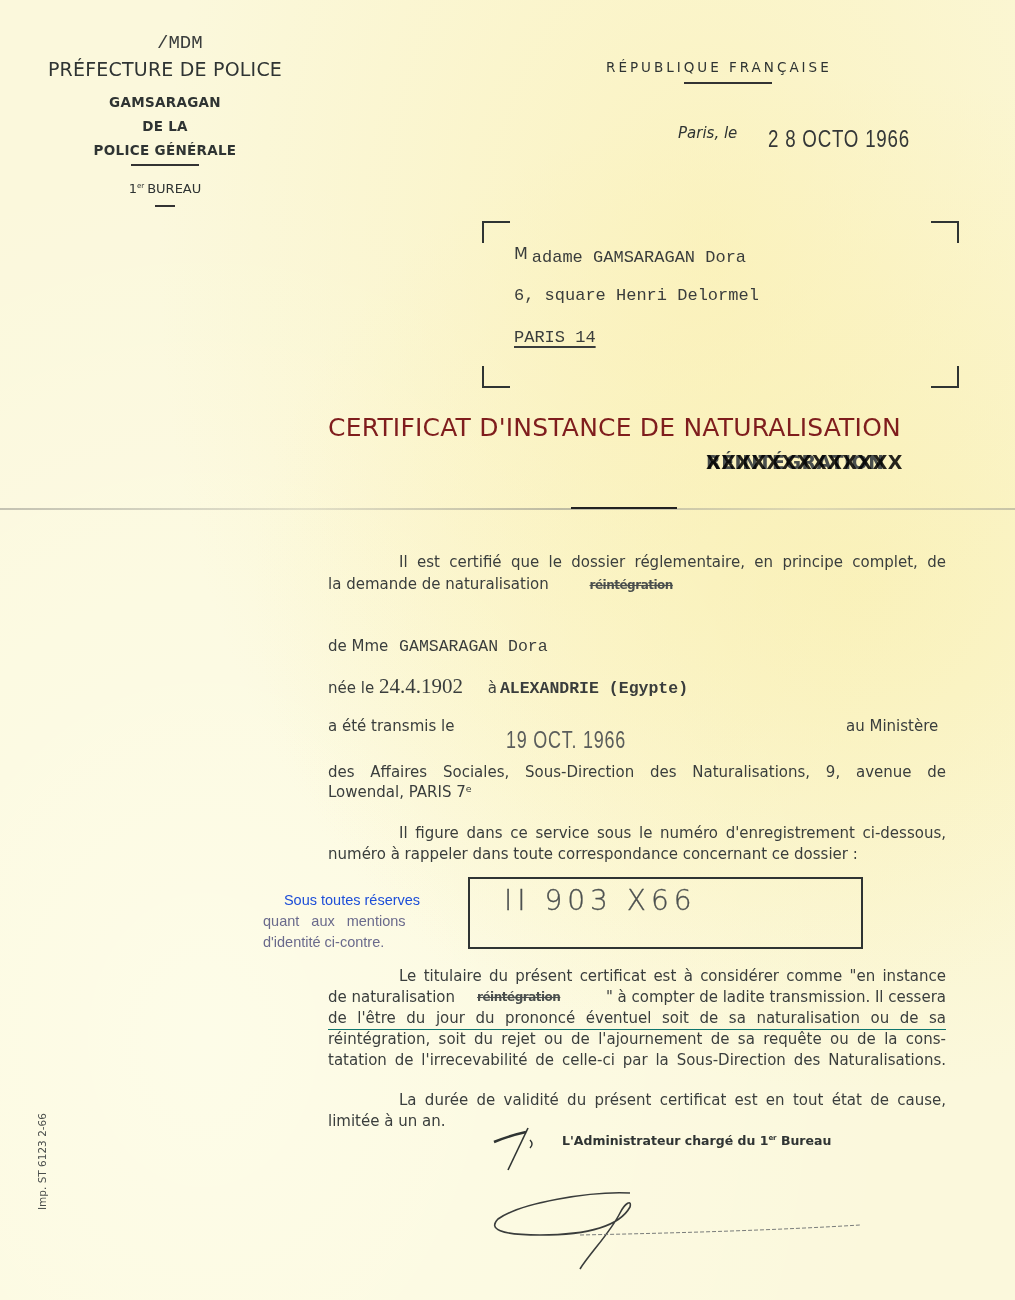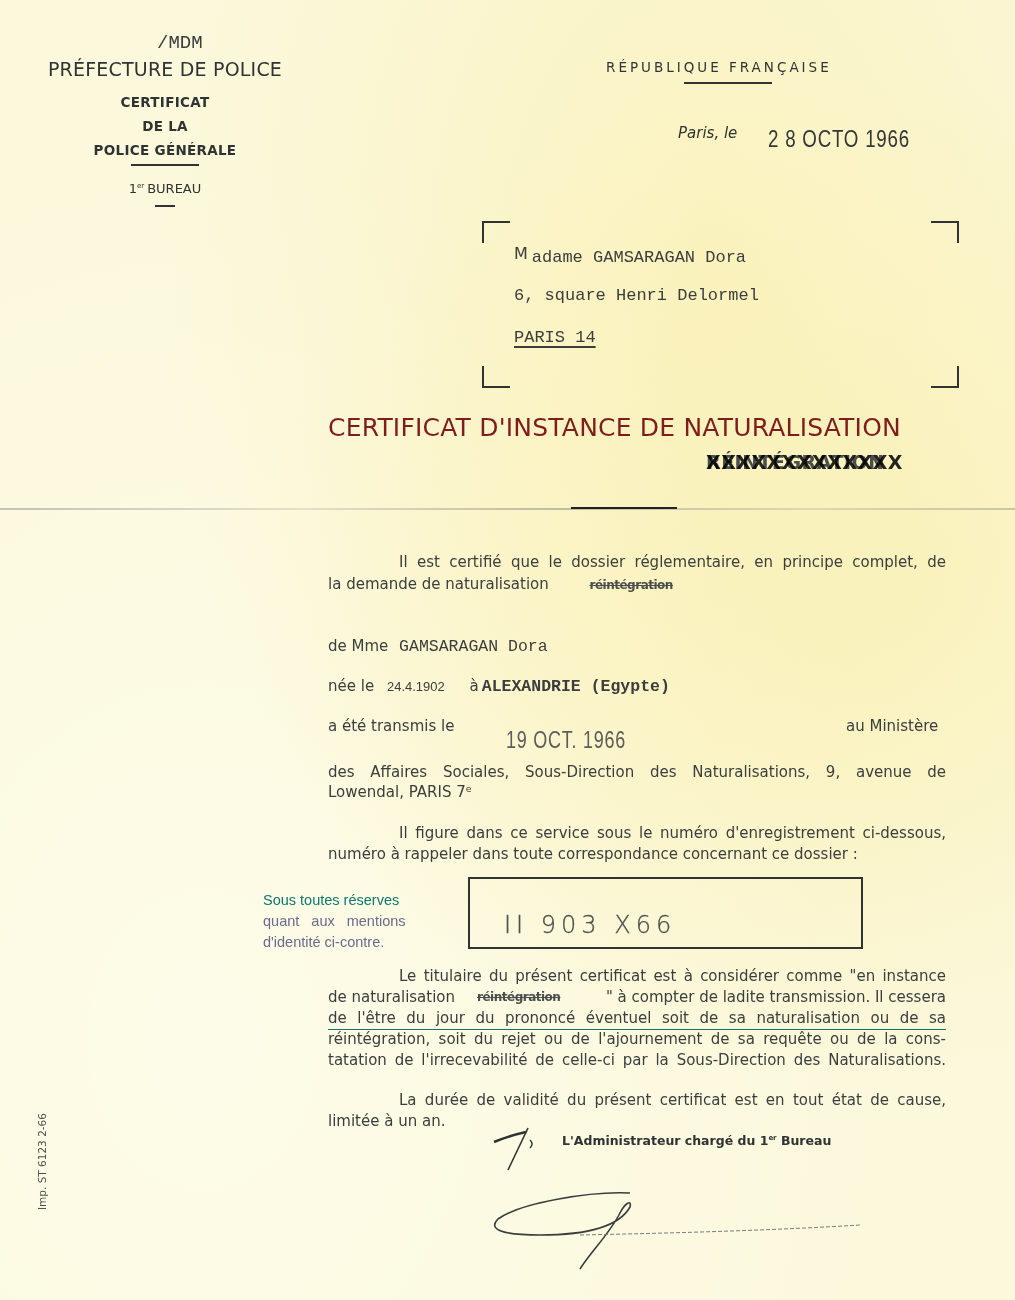--- a/index.html
+++ b/index.html
@@ -54,38 +54,38 @@
     .struck-x { position: absolute; left: 0; top: 0; color: #000000; letter-spacing: 0.5px; opacity: 0.85; }
     .rule4 { left: 571px; top: 507px; width: 106px; height: 2px; background: #222; }
 
     
     .p { font-size: 15px; color: #3a3e3d; line-height: 21px; }
     .justify { text-align: justify; text-align-last: justify; }
     .struck-sm { font-size: 12px; font-weight: bold; color: #4a4f4d; letter-spacing: -0.5px; }
     .stamp-date { font-family: "Liberation Sans Narrow", "Liberation Sans", sans-serif; font-size: 23px; transform: scaleX(0.78); transform-origin: left top; color: #5a5d5b; letter-spacing: 1px; }
 
     .regbox { left: 468px; top: 877px; width: 395px; height: 72px; border: 2px solid #2f3433; }
-    .regnum { position: absolute; left: 34px; top: 5px; font-family: "DejaVu Sans", sans-serif; font-size: 24px; font-weight: 300; letter-spacing: 5px; color: #4d5150; margin-top: 27px; -webkit-text-stroke: 0.3px #4d5150; }
+    .regnum { position: absolute; left: 34px; top: 5px; font-family: "DejaVu Sans", sans-serif; font-size: 28px; font-weight: 300; letter-spacing: 5px; color: #4d5150; -webkit-text-stroke: 0.3px #4d5150; }
 
     .violet { left: 263px; top: 890px; width: 178px; font-size: 14.5px; color: #6a6a8c; line-height: 21px; }
-    .violet .l1 { color: #0f766e; }
+    .violet .l1 { color: #1d4ed8; text-align: center; }
 
     .sig-line { left: 562px; top: 1133px; font-size: 12.5px; font-weight: bold; }
     .sig-line sup { font-size: 7px; vertical-align: 5px; }
     .imp { left: 36px; top: 1210px; font-size: 10.5px; transform: rotate(-90deg); transform-origin: left top; white-space: nowrap; color: #4a4e4c; }
   </style>
 </head>
 <body>
 
 <div class="abs fold"></div>
 
 <div class="abs typew mdm">/MDM</div>
 <div class="abs sans pref">PRÉFECTURE DE POLICE</div>
 <div class="abs dir">
-  <div>CERTIFICAT</div>
+  <div>GAMSARAGAN</div>
   <div>DE LA</div>
   <div>POLICE GÉNÉRALE</div>
 </div>
 <div class="abs rule1"></div>
 <div class="abs bureau">
   <span>1</span><sup>er</sup><span>BUREAU</span>
 </div>
 <div class="abs rule2"></div>
 
 <div class="abs rep">RÉPUBLIQUE FRANÇAISE</div>
@@ -115,21 +115,21 @@
   <span>la demande de naturalisation</span>
   <span class="struck-sm" style="margin-left:36px; text-decoration:line-through;">réintégration</span>
 </div>
 
 <div class="abs p" style="left:328px; top:636px;">
   <span>de Mme</span>
   <span class="typew" style="font-size:16.5px; margin-left:6px;">GAMSARAGAN Dora</span>
 </div>
 <div class="abs p" style="left:328px; top:676px;">
   <span>née le</span>
-  <span style="font-size:13px; margin-left:8px; font-family:Liberation Sans, sans-serif;">24.4.1902</span>
+  <span style="font-size:21px; margin-left:0; font-family:Liberation Serif, serif;">24.4.1902</span>
   <span style="margin-left:20px;">à</span><span class="typew" style="font-size:16.5px; font-weight:bold; margin-left:3px;">ALEXANDRIE (Egypte)</span>
 </div>
 <div class="abs p" style="left:328px; top:716px;">a été transmis le</div>
 <div class="abs stamp-date" style="left:506px; top:727px;">19 OCT. 1966</div>
 <div class="abs p" style="left:846px; top:716px;">au Ministère</div>
 <div class="abs p justify" style="left:328px; top:762px; width:618px;">des Affaires Sociales, Sous-Direction des Naturalisations, 9, avenue de</div>
 <div class="abs p" style="left:328px; top:782px;">Lowendal, PARIS 7ᵉ</div>
 
 <div class="abs p justify" style="left:328px; top:823px; width:618px; padding-left:71px;">Il figure dans ce service sous le numéro d'enregistrement ci-dessous,</div>
 <div class="abs p" style="left:328px; top:844px;">numéro à rappeler dans toute correspondance concernant ce dossier :</div>

